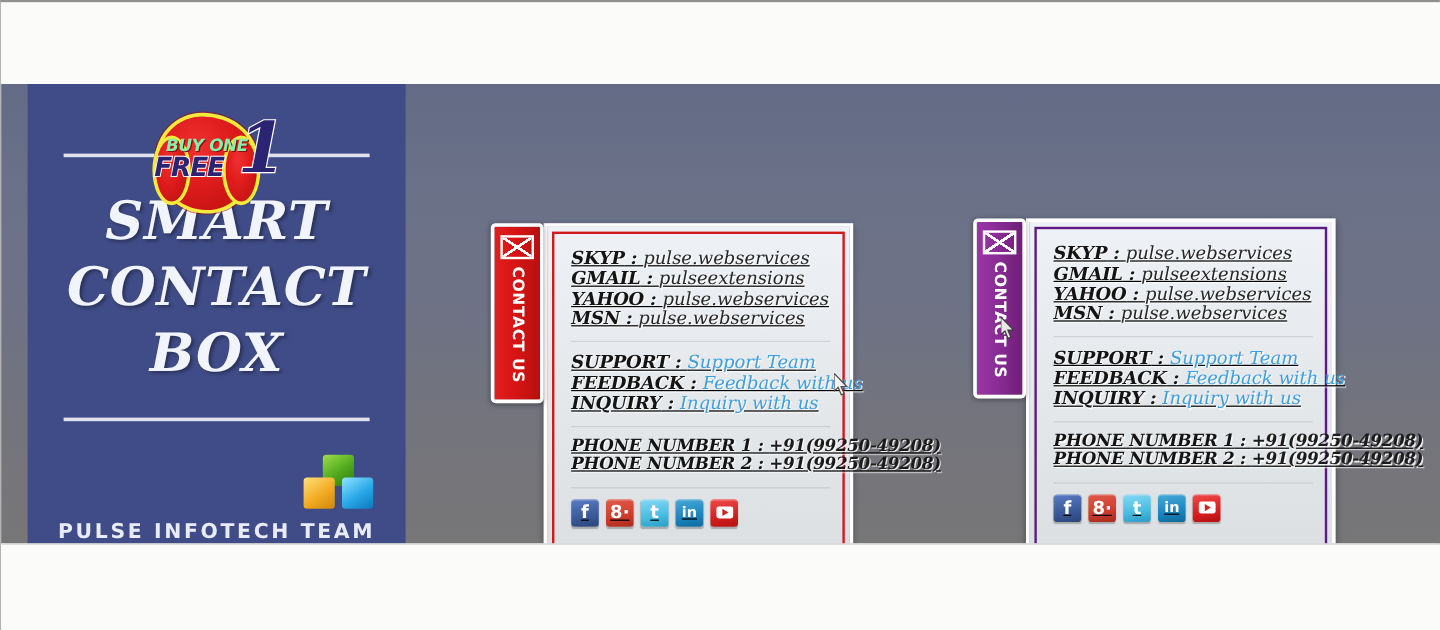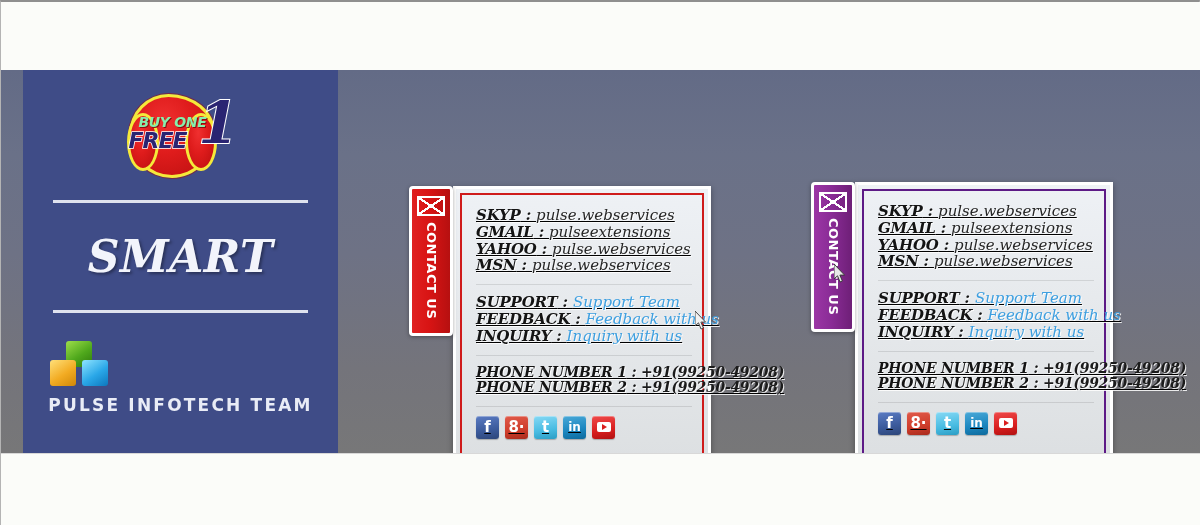--- a/index.html
+++ b/index.html
@@ -119,21 +119,21 @@
     margin-top: 26px;
     letter-spacing: .5px;
     text-shadow: 2px 2px 3px rgba(0,0,0,.35);
   }
   .divider.second { margin-top: 26px; }
 
   .brand {
     margin-top: 28px;
     display: flex;
     flex-direction: column;
-    align-items: flex-start;
+    align-items: flex-end;
   }
   .cubes { position: relative; width: 62px; height: 46px; }
   .cube { position: absolute; width: 26px; height: 26px; border-radius: 3px; }
   .cube.green  { left: 18px; top: 0;   background: linear-gradient(145deg,#9ede4a 0%, #4fa81c 55%, #2e7a0c 100%); }
   .cube.yellow { left: 2px;  top: 19px; background: linear-gradient(145deg,#ffe07a 0%, #f2ab22 55%, #cf8708 100%); }
   .cube.blue   { left: 34px; top: 19px; background: linear-gradient(145deg,#8fe4ff 0%, #2aa7e8 55%, #0d77bd 100%); }
   .brand-name {
     margin-top: 8px;
     color: #e9ecf6;
     font-family: "DejaVu Sans", sans-serif;
@@ -328,20 +328,21 @@
         <div class="badge-blob"></div>
         <div class="badge-line1">BUY ONE</div>
         <div class="badge-line2">FREE</div>
         <div class="badge-one">1</div>
       </div>
 
       <div class="divider"></div>
 
       <div class="sidebar-title">
         <div>SMART</div>
+        <div>CONTACT BOX</div>
       </div>
 
       <div class="divider second"></div>
 
       <div class="brand">
         <div class="cubes">
           <div class="cube green"></div>
           <div class="cube yellow"></div>
           <div class="cube blue"></div>
         </div>

